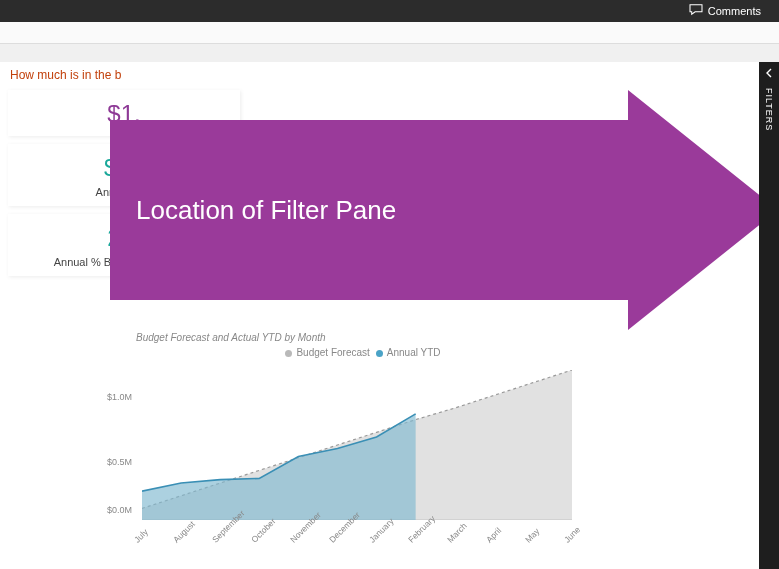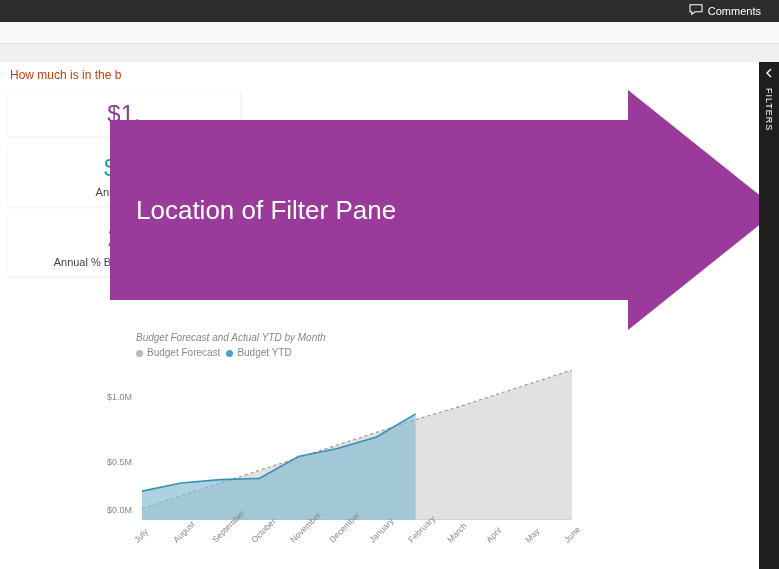--- a/index.html
+++ b/index.html
@@ -107,20 +107,21 @@
     margin-bottom: 4px;
     font-style: italic;
   }
   .chart-legend {
     font-size: 10px;
     color: #888;
     margin-left: 26px;
     margin-bottom: 12px;
     display: flex;
     gap: 6px;
+    justify-content: center;
   }
   .chart-legend .dot { width: 7px; height: 7px; border-radius: 50%; display: inline-block; margin-right: 4px; vertical-align: middle; }
   .dot-gray { background: #b9b9b9; }
   .dot-blue { background: #4aa3c7; }
   .plot-wrap { position: relative; height: 180px; margin-left: 26px; }
   .y-ticks {
     position: absolute;
     left: -30px;
     top: 0;
     height: 150px;
@@ -245,21 +246,21 @@
           <span class="swatch sw-blue"></span>
           <span>$0.5M</span>
         </div>
     </div>
     <div class="lone-05">$0.5M</div>
 
     <div class="chart-block">
       <div class="chart-title">Budget Forecast and Actual YTD by Month</div>
       <div class="chart-legend">
         <span><span class="dot dot-gray"></span><span>Budget Forecast</span></span>
-        <span><span class="dot dot-blue"></span><span>Budget YTD</span></span>
+        <span><span class="dot dot-blue"></span><span>Annual YTD</span></span>
       </div>
       <div class="plot-wrap">
          <div class="y-ticks">
             <span class="y-tick" style="top:27px">$1.0M</span>
             <span class="y-tick" style="top:92px">$0.5M</span>
             <span class="y-tick" style="top:140px">$0.0M</span>
          </div>
          <div class="plot">
             <svg id="plot-svg" width="430" height="150">
               <path d="M0,150 L0,138.46153846153845 L39.09090909090909,125.76923076923077 L78.18181818181819,113.07692307692308 L117.27272727272727,100.38461538461539 L156.36363636363637,87.69230769230768 L195.45454545454544,75 L234.54545454545453,62.30769230769231 L273.6363636363636,49.61538461538463 L312.72727272727275,38.076923076923094 L351.8181818181818,25.384615384615373 L390.9090909090909,12.692307692307708 L430,0 L430,150 Z" fill="#d4d4d4" fill-opacity="0.7"></path>

